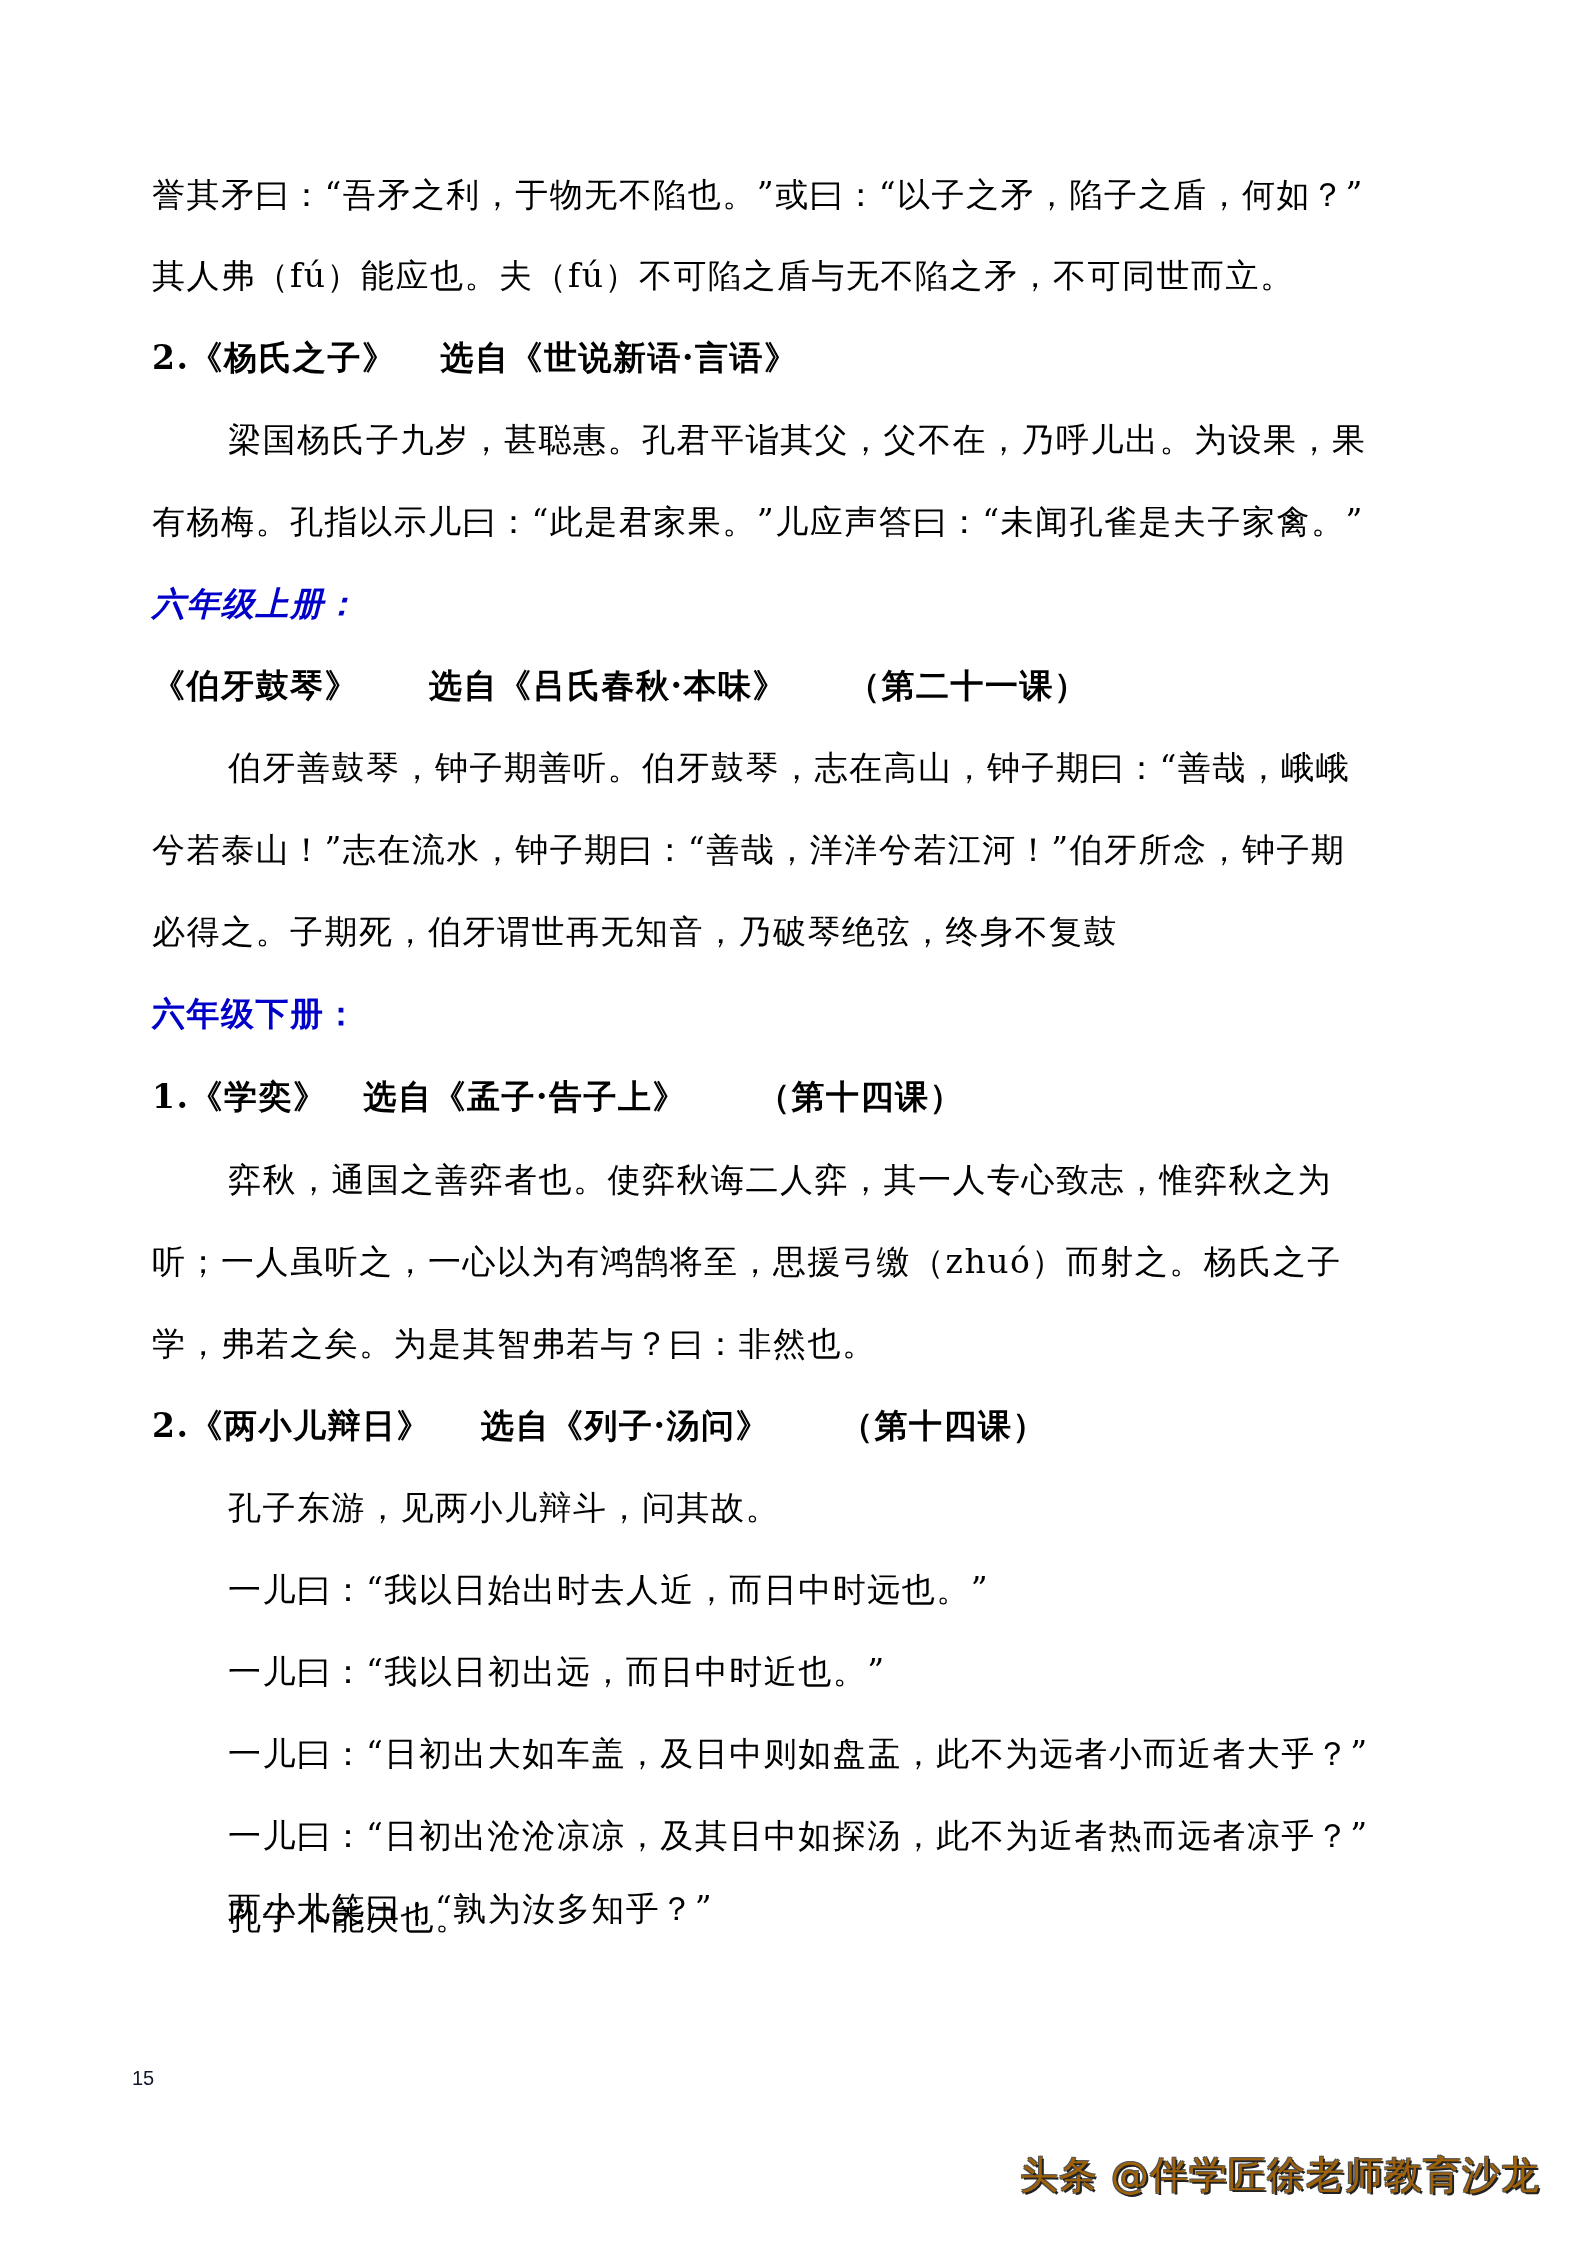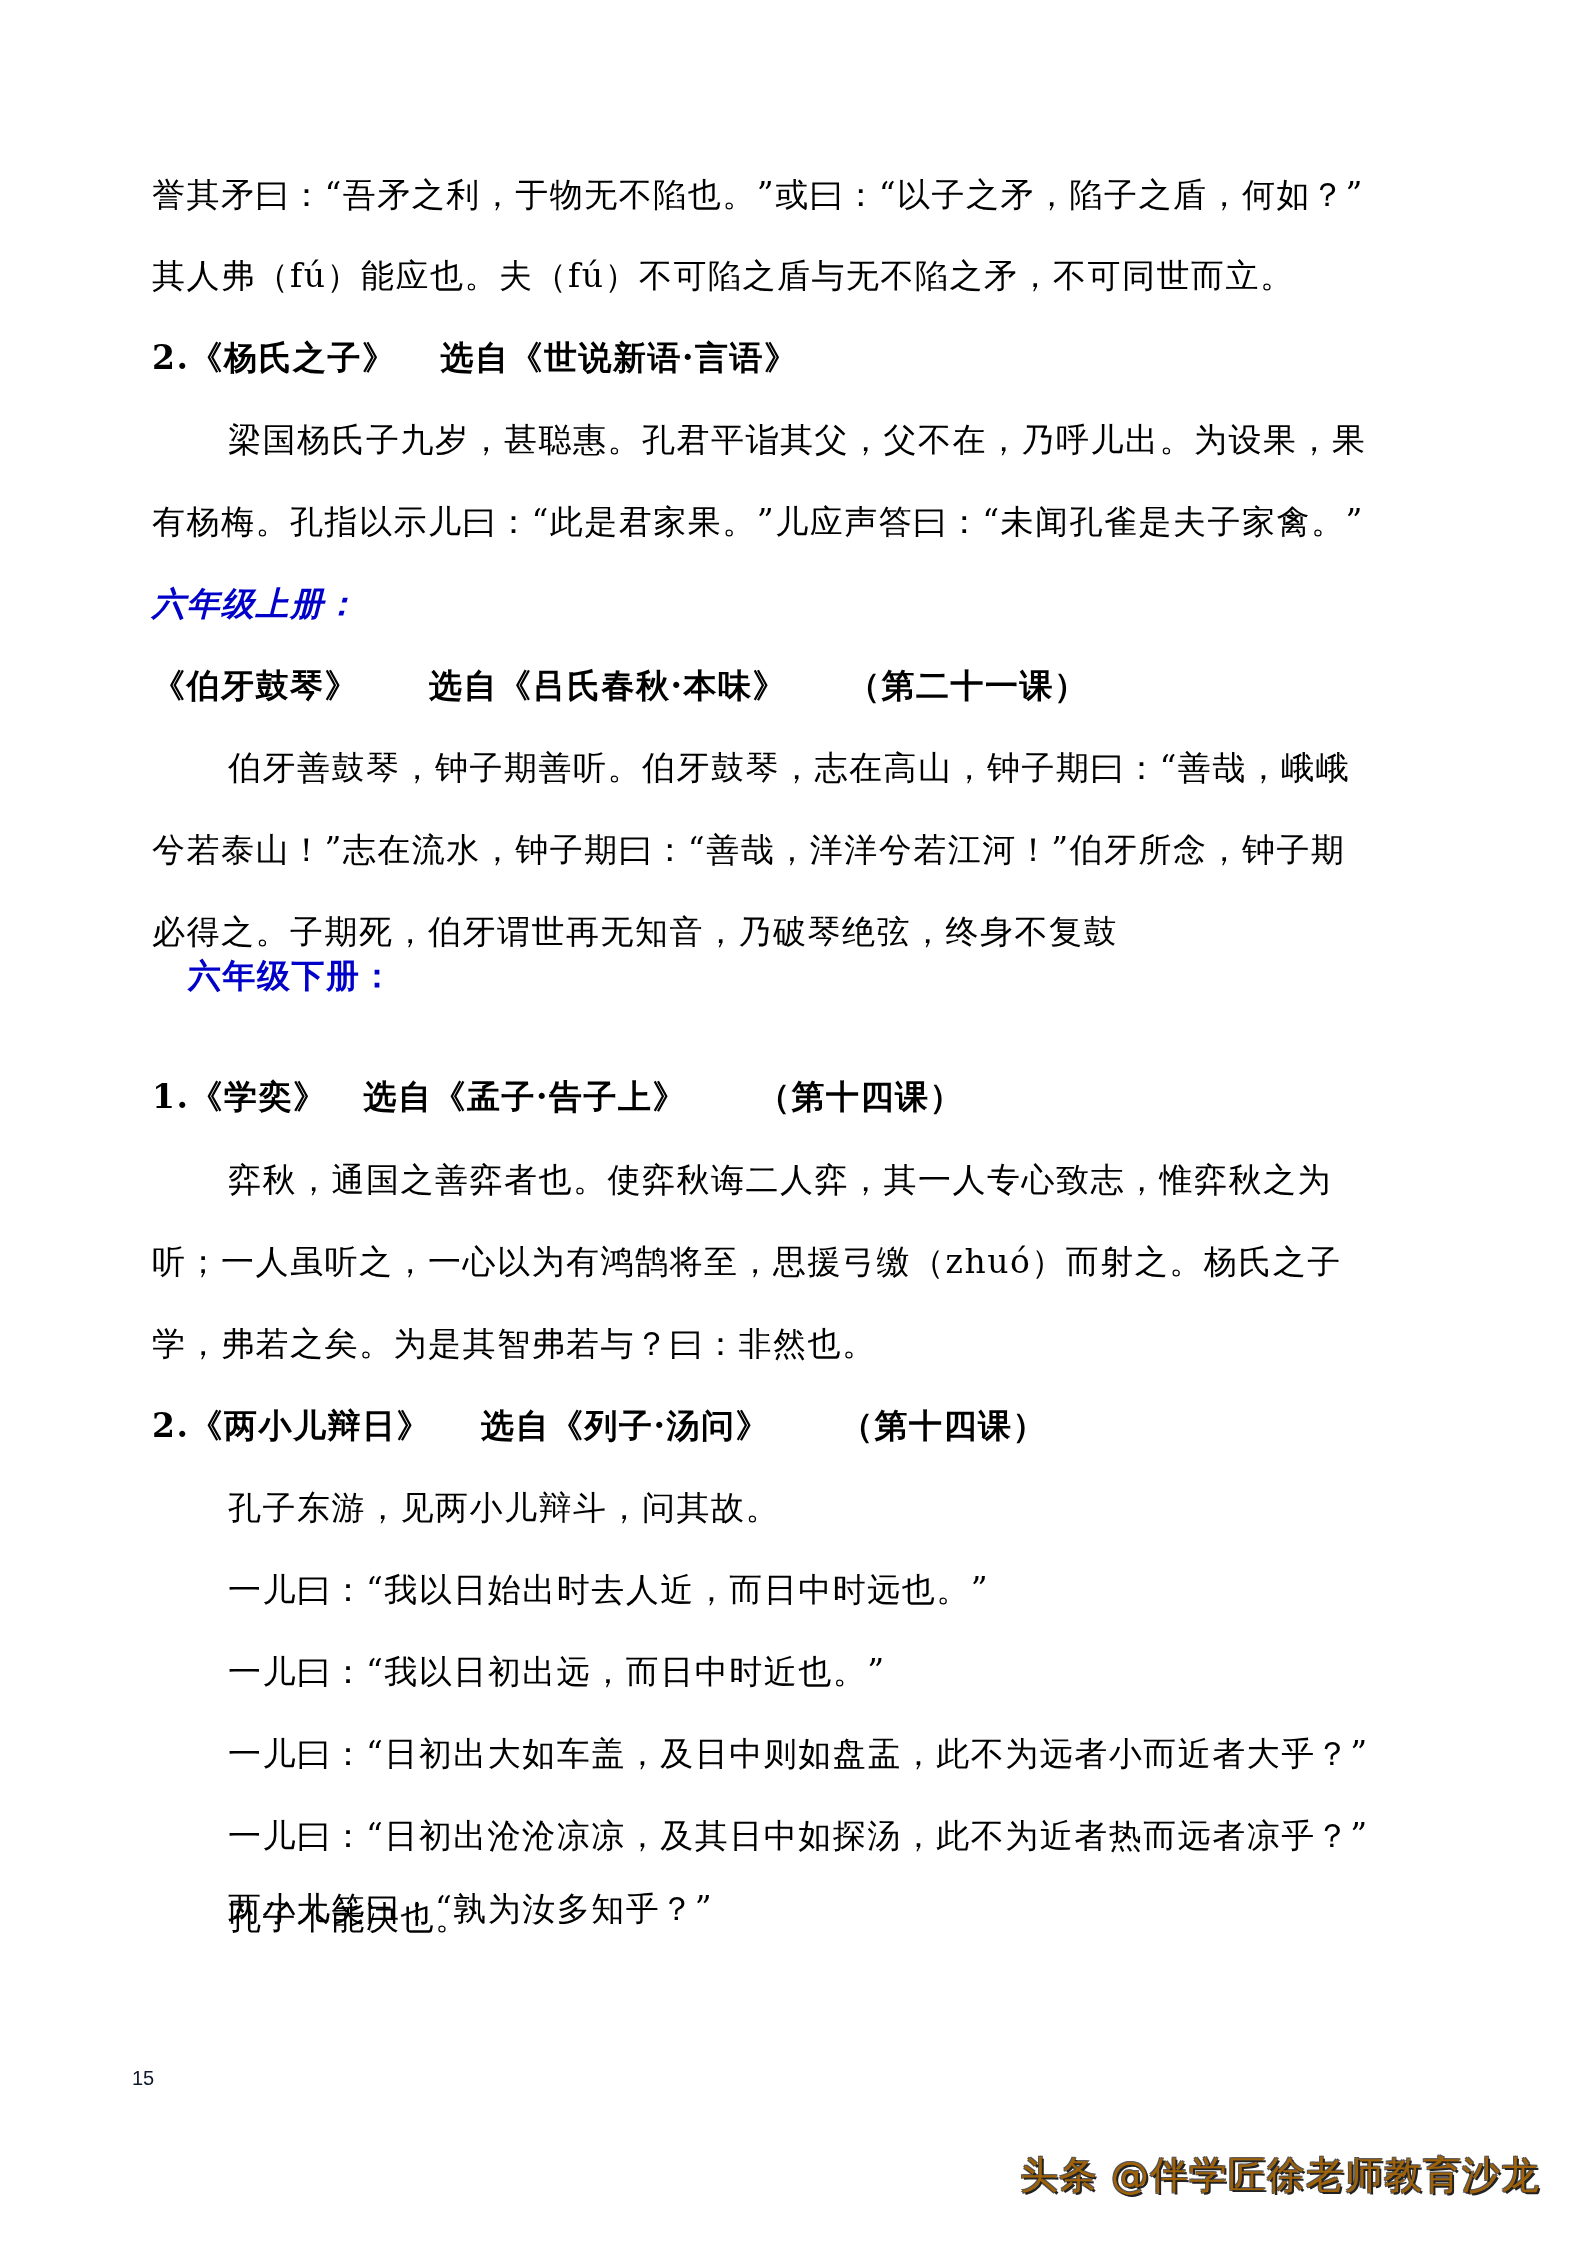--- a/index.html
+++ b/index.html
@@ -42,21 +42,21 @@
 
   <div class="line blue" style="top:582px;font-style:italic;">六年级上册：</div>
 
   <div class="line heading" style="top:664px;">
     <span>《伯牙鼓琴》</span><span class="gap" style="width:70px"></span><span>选自《吕氏春秋·本味》</span><span class="gap" style="width:60px"></span><span>（第二十一课）</span>
   </div>
   <div class="line indent" style="top:746px;">伯牙善鼓琴，钟子期善听。伯牙鼓琴，志在高山，钟子期曰：“善哉，峨峨</div>
   <div class="line" style="top:828px;">兮若泰山！”志在流水，钟子期曰：“善哉，洋洋兮若江河！”伯牙所念，钟子期</div>
   <div class="line" style="top:910px;">必得之。子期死，伯牙谓世再无知音，乃破琴绝弦，终身不复鼓</div>
 
-  <div class="line blue" style="top:954px;margin-left:36px;">六年级下册：</div>
+  <div class="line blue" style="top:992px;">六年级下册：</div>
 
   <div class="line heading" style="top:1075px;">
     <span>1.《学奕》</span><span class="gap" style="width:36px"></span><span>选自《孟子·告子上》</span><span class="gap" style="width:70px"></span><span>（第十四课）</span>
   </div>
   <div class="line indent" style="top:1158px;">弈秋，通国之善弈者也。使弈秋诲二人弈，其一人专心致志，惟弈秋之为</div>
   <div class="line" style="top:1240px;">听；一人虽听之，一心以为有鸿鹄将至，思援弓缴（zhuó）而射之。杨氏之子</div>
   <div class="line" style="top:1322px;">学，弗若之矣。为是其智弗若与？曰：非然也。</div>
 
   <div class="line heading" style="top:1404px;">
     <span>2.《两小儿辩日》</span><span class="gap" style="width:50px"></span><span>选自《列子·汤问》</span><span class="gap" style="width:70px"></span><span>（第十四课）</span>

